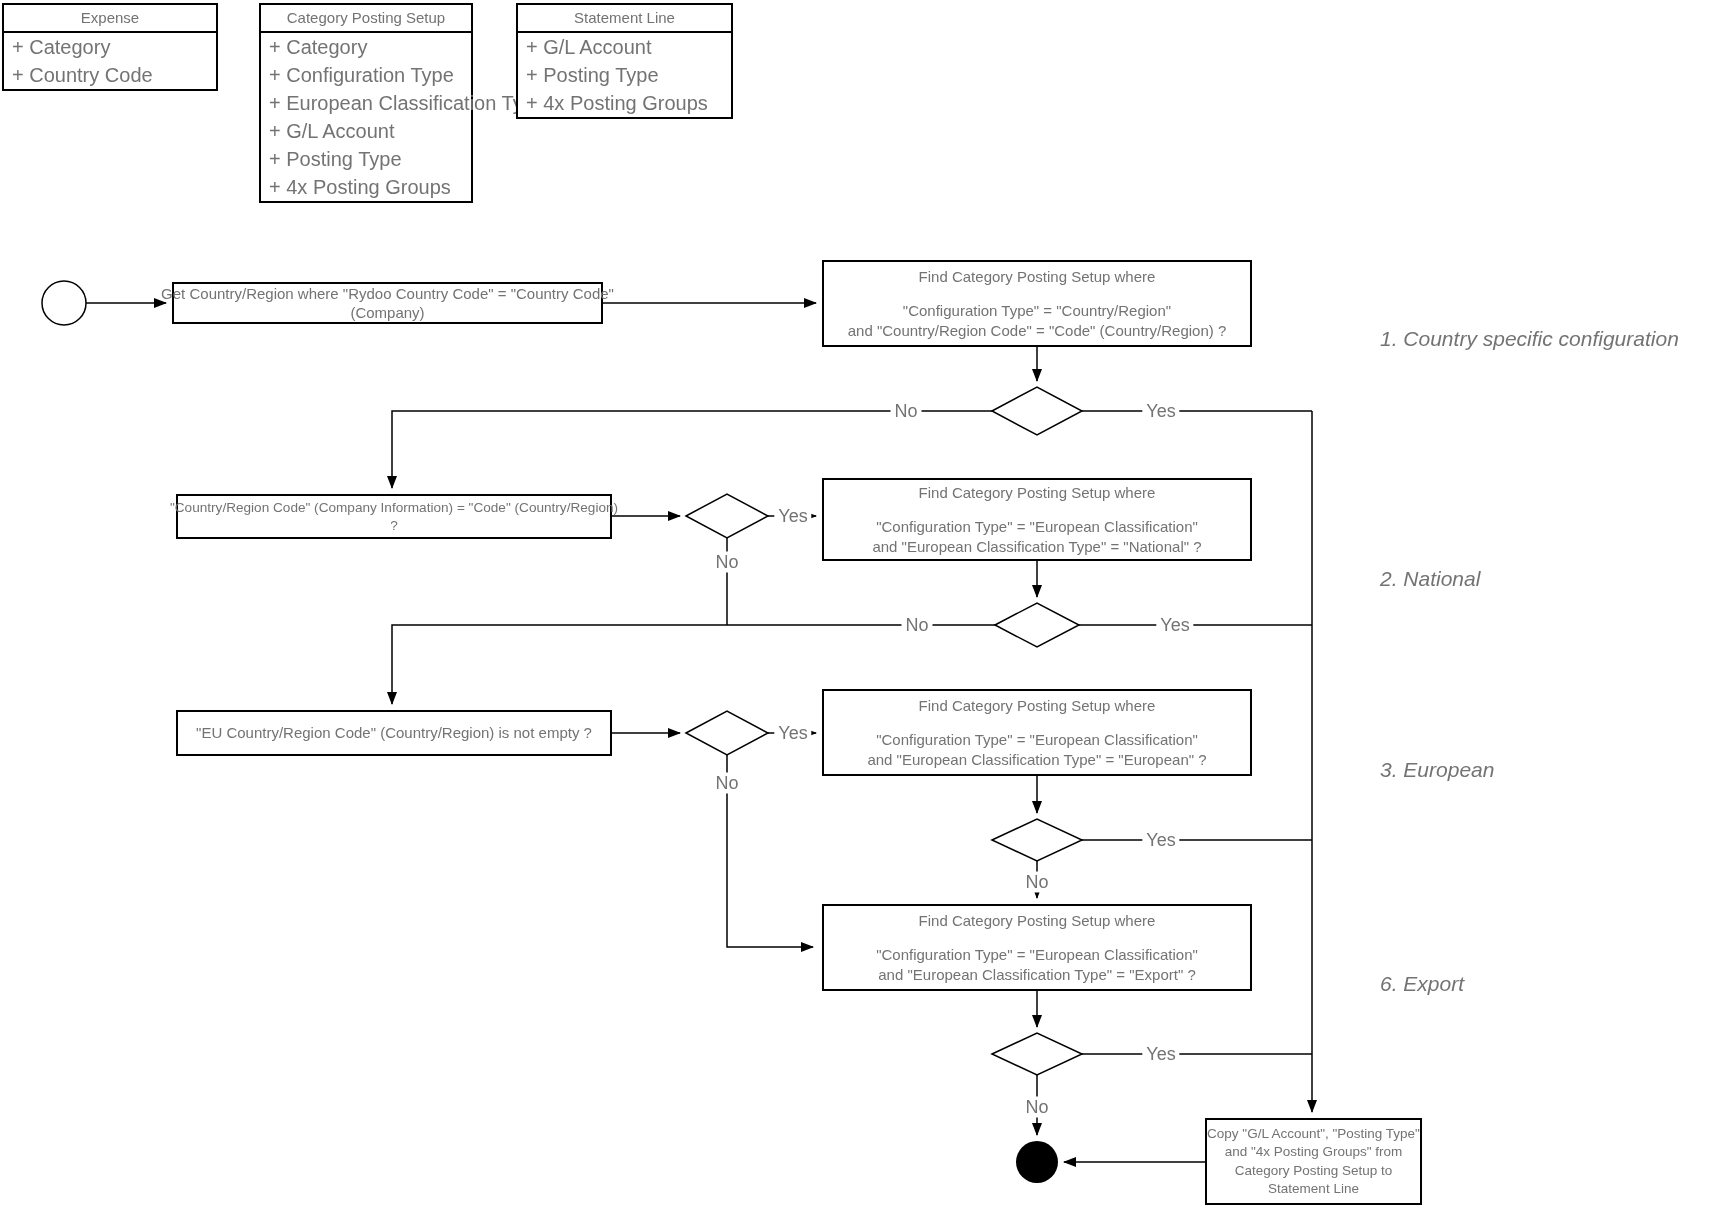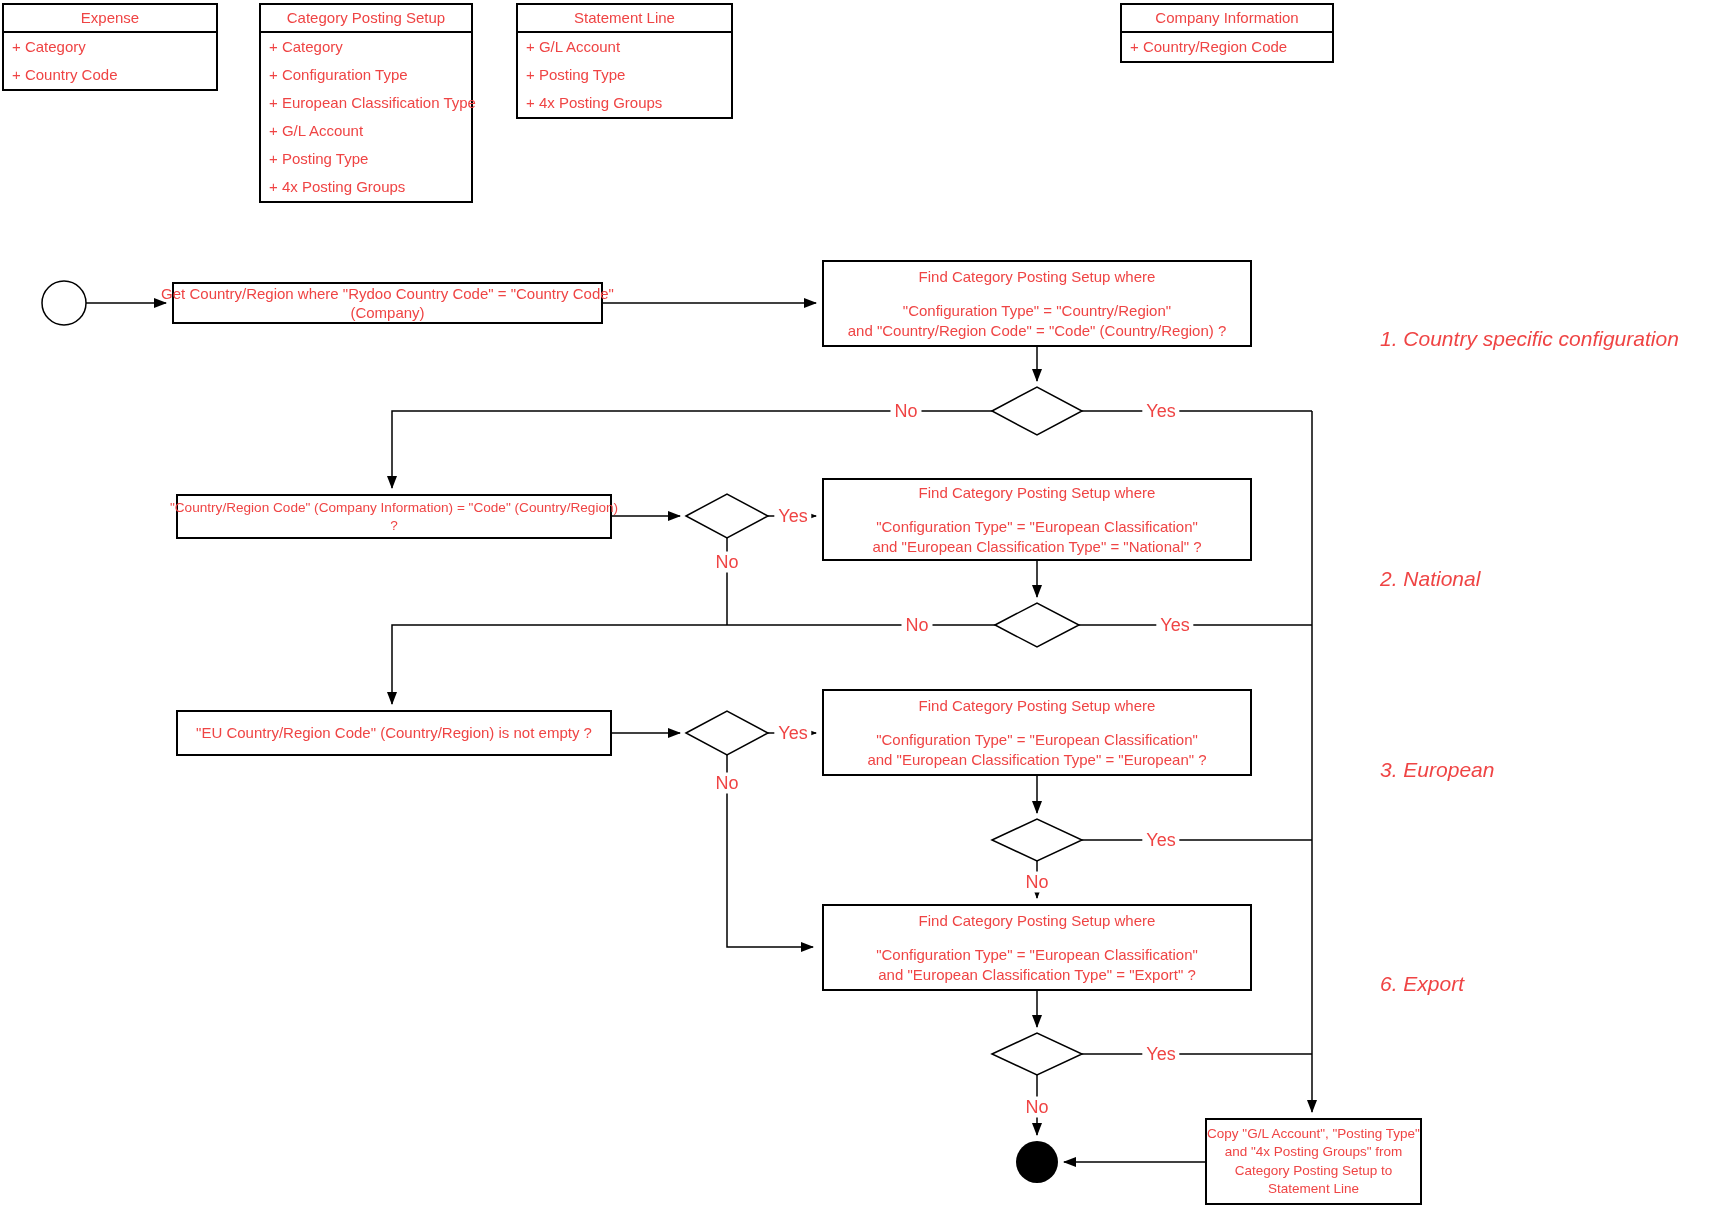--- a/index.html
+++ b/index.html
@@ -1,24 +1,24 @@
 <!DOCTYPE html>
 <html><head>
 <meta charset="utf-8">
 <style>
   html,body{margin:0;padding:0;background:#ffffff;}
   .canvas{
     position:relative;width:1719px;height:1206px;background:#ffffff;
-    font-family:"Liberation Sans",sans-serif;color:#ef4444;overflow:hidden;
+    font-family:"Liberation Sans",sans-serif;color:#737373;overflow:hidden;
   }
   .wires{position:absolute;left:0;top:0;}
   
   .entity{position:absolute;border:2px solid #000;background:#fff;box-sizing:border-box;}
   .entity-title{height:26px;line-height:26px;text-align:center;border-bottom:2px solid #000;font-size:15px;}
-  .entity-field{height:28px;line-height:28px;padding-left:8px;font-size:15px;white-space:nowrap;}
+  .entity-field{height:28px;line-height:28px;padding-left:8px;font-size:20px;white-space:nowrap;}
   
   .node{
     position:absolute;border:2px solid #000;background:#fff;box-sizing:border-box;
     display:flex;flex-direction:column;align-items:center;justify-content:center;
     text-align:center;font-size:15px;line-height:1.3;
   }
   .node div{white-space:nowrap;text-align:right;}
   .node--tight{font-size:13.6px;}
   .find-title{margin-bottom:15px;}
   .copy-node{font-size:13.5px;line-height:1.35;}
@@ -100,24 +100,20 @@
   </div>
 
   <div class="entity" style="left:516px;top:3px;width:217px;">
     <div class="entity-title">Statement Line</div>
     <div class="entity-field">+ G/L Account</div>
     <div class="entity-field">+ Posting Type</div>
     <div class="entity-field">+ 4x Posting Groups</div>
   </div>
 
 
-  <div class="entity" style="left:1120px;top:3px;width:214px;">
-    <div class="entity-title">Company Information</div>
-    <div class="entity-field">+ Country/Region Code</div>
-  </div>
 
   <div class="node" style="left:172px;top:282px;width:431px;height:42px;">
     <div>Get Country/Region where "Rydoo Country Code" = "Country Code"</div>
     <div>(Company)</div>
   </div>
 
   <div class="node" style="left:822px;top:260px;width:430px;height:87px;">
     <div class="find-title">Find Category Posting Setup where</div>
     <div>"Configuration Type" = "Country/Region"</div>
     <div>and "Country/Region Code" = "Code" (Country/Region) ?</div>

